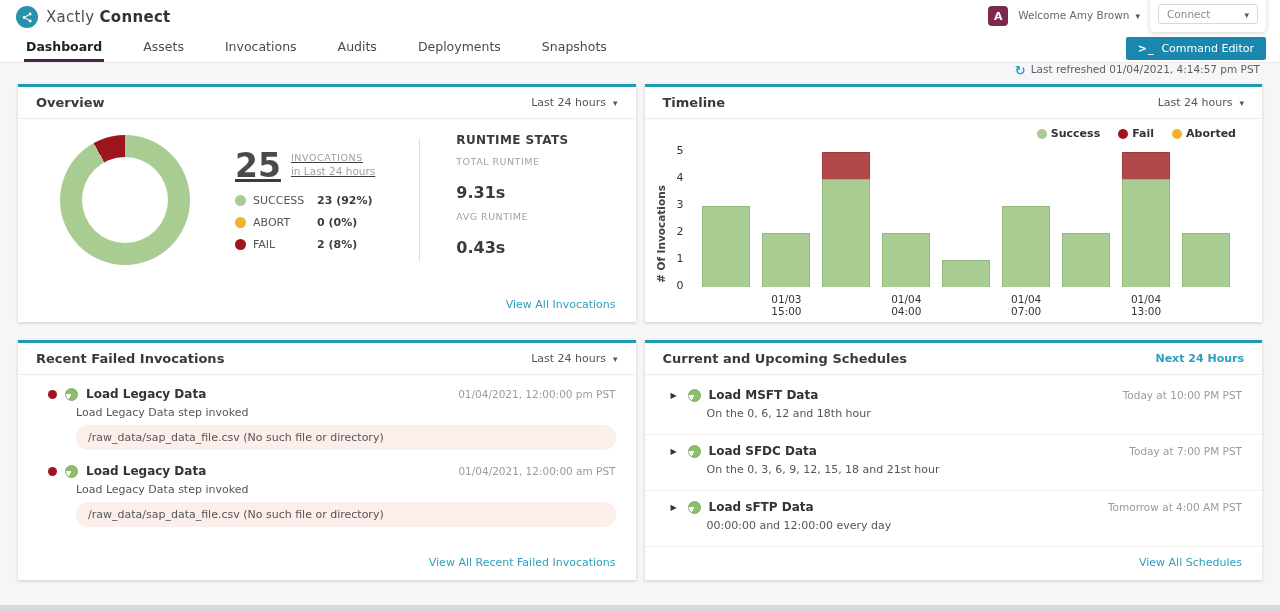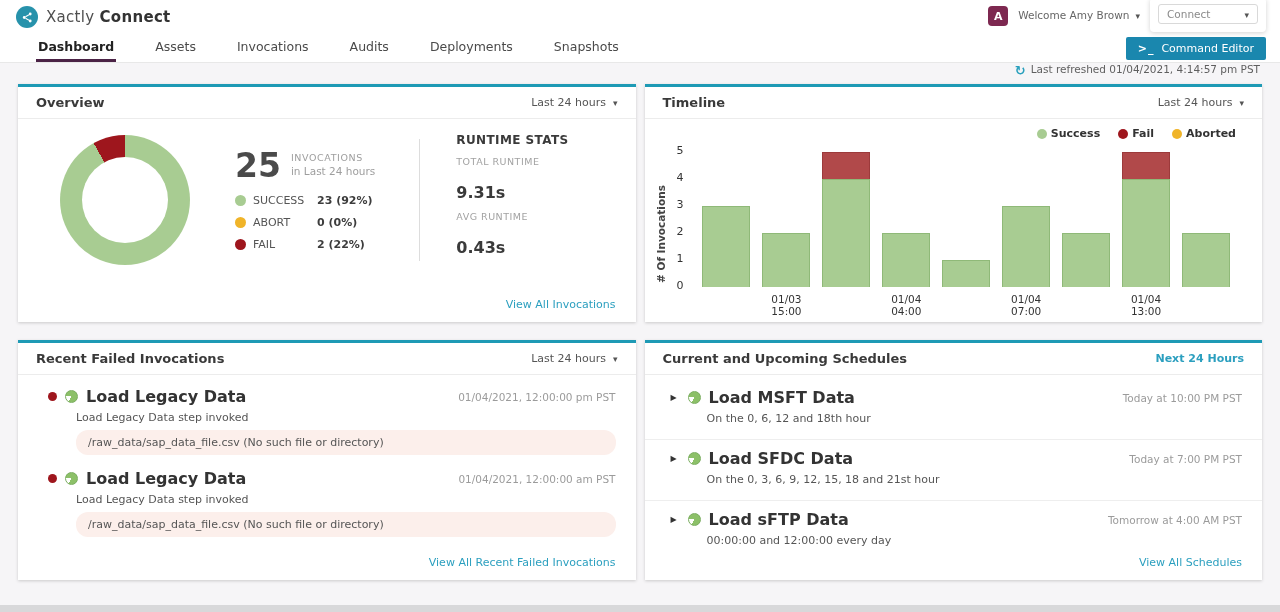--- a/index.html
+++ b/index.html
@@ -14,21 +14,21 @@
   .brand { font-size:15px; color:#4f4f4f; letter-spacing:.3px; }
   .brand b { color:#333; }
   .top-right { margin-left:auto; display:flex; align-items:flex-start; gap:10px; }
   .avatar { width:20px; height:20px; border-radius:4px; background:#7d2850; color:#fff; font-size:11px; font-weight:bold; display:flex; align-items:center; justify-content:center; margin-top:4px; }
   .welcome { font-size:10.5px; color:#666; display:flex; align-items:center; gap:6px; margin-top:7px; }
   .caret::after { content:"▾"; font-size:9px; color:#555; }
   .env-card { background:#fff; border-radius:4px; box-shadow:0 1px 5px rgba(0,0,0,.18); padding:6px 8px 8px; margin-top:-4px; }
   .env-select { width:100px; border:1px solid #d9d9d9; border-radius:3px; padding:3px 8px; font-size:10.5px; color:#8a8a8a; display:flex; align-items:center; justify-content:space-between; background:#fff; }
 
   
-  .navbar { height:29px; background:#fff; border-bottom:1px solid #e8e8e8; display:flex; align-items:stretch; padding:0 14px 0 36px; position:relative; z-index:2; }
+  .navbar { height:29px; background:#fff; border-bottom:1px solid #e8e8e8; display:flex; align-items:stretch; padding:0 14px 0 24px; position:relative; z-index:2; }
   .tabs { display:flex; gap:37px; }
   .tab { display:flex; align-items:center; font-size:12.5px; color:#4a4a4a; border-bottom:3px solid transparent; padding:0 2px; }
   .tab.active { font-weight:bold; color:#222; border-bottom-color:#4b2346; }
   .cmd-btn { margin-left:auto; align-self:center; background:#1a87ae; color:#fff; border:none; border-radius:2px; font-size:11px; padding:5px 12px; display:flex; gap:7px; align-items:center; font-family:inherit; }
   .cmd-icon { font-weight:bold; letter-spacing:1px; }
 
   
   .refresh-row { height:21px; display:flex; justify-content:flex-end; align-items:flex-start; gap:5px; padding:0 20px; font-size:10.5px; color:#5f5f5f; }
   .refresh-icon::before { content:"↻"; color:#2aa0bd; font-size:13px; font-weight:bold; }
 
@@ -42,21 +42,21 @@
   .panel-title { font-size:13px; font-weight:bold; color:#3a3a3a; }
   .range { font-size:11px; color:#555; display:flex; align-items:center; gap:7px; }
   .tlink { font-size:11px; color:#2b9fbf; text-decoration:none; }
   .panel-footer { padding:4px 20px 10px; text-align:right; margin-top:auto; }
 
   
   .ov-body { display:flex; align-items:center; padding:14px 0 0 42px; }
   .donut { width:130px; height:130px; border-radius:50%; position:relative; flex:0 0 auto; }
   .donut .hole { position:absolute; inset:22px; background:#fff; border-radius:50%; }
   .stats { margin-left:45px; }
-  .count-row { display:flex; gap:10px; margin-bottom:12px; }
+  .count-row { display:flex; gap:10px; margin-bottom:12px;text-decoration:underline; }
   .count { font-size:33px; font-weight:bold; color:#4a4a4a; line-height:1; }
   .count-caps { display:flex; flex-direction:column; gap:2px; padding-top:3px; }
   .cap1 { font-size:9.5px; color:#9e9e9e; letter-spacing:.6px; }
   .cap2 { font-size:10.5px; color:#9e9e9e; }
   .ov-legend { display:grid; grid-template-columns:18px 64px auto; row-gap:9px; align-items:center; font-size:11px; color:#555; }
   .dot { width:11px; height:11px; border-radius:50%; display:inline-block; }
   .leg-value { font-weight:bold; color:#3d3d3d; }
   .vdiv { width:1px; height:122px; background:#ddd; margin:0 36px 0 44px; }
   .rt-head { font-size:12px; font-weight:bold; color:#3a3a3a; letter-spacing:.4px; margin-bottom:9px; }
   .rt-label { font-size:9.5px; color:#a2a2a2; letter-spacing:.5px; }
@@ -82,21 +82,21 @@
   .list { flex:1; overflow:hidden; padding-top:4px; }
   .f-item { padding:8px 20px 6px 30px; }
   .s-item { padding:9px 20px 8px 26px; }
   .s-item + .s-item { border-top:1px solid #eee; }
   .item-head { display:flex; align-items:center; gap:8px; }
   .fail-dot { width:9px; height:9px; border-radius:50%; background:#9e161d; flex:0 0 auto; }
   .pipe-icon { width:13px; height:13px; border-radius:50%; flex:0 0 auto;
     background:conic-gradient(from 210deg,#ffffff 0 70deg,#8cc068 70deg 360deg); border:1px solid #7aad5f; }
   .expand-caret { font-size:8px; color:#333; width:9px; }
   .expand-caret::before { content:"▶"; }
-  .item-name { font-size:16px; font-weight:bold; color:#333; }
+  .item-name { font-size:12px; font-weight:bold; color:#333; }
   .item-time { margin-left:auto; font-size:10.5px; color:#9b9b9b; }
   .item-desc { font-size:11px; color:#555; margin:5px 0 6px 28px; }
   .s-desc { margin-left:36px; }
   .error-box { margin-left:28px; background:#fcefeb; border-radius:12px; padding:6px 12px; font-size:11px; color:#555; }
   .bold-link { font-weight:bold; }
 
   .bottom-strip { position:absolute; left:0; right:0; bottom:0; height:7px; background:#d8d8da; }
 </style>
 </head>
 <body>
@@ -178,21 +178,21 @@
             </div>
             <div class="ov-legend" data-interactable="false">
                 <span class="dot" data-interactable="false" style="background: rgb(168, 204, 146);"></span>
                 <span class="leg-label" data-interactable="false">SUCCESS</span>
                 <span class="leg-value" data-interactable="false">23 (92%)</span>
                 <span class="dot" data-interactable="false" style="background: rgb(240, 180, 41);"></span>
                 <span class="leg-label" data-interactable="false">ABORT</span>
                 <span class="leg-value" data-interactable="false">0 (0%)</span>
                 <span class="dot" data-interactable="false" style="background: rgb(158, 22, 29);"></span>
                 <span class="leg-label" data-interactable="false">FAIL</span>
-                <span class="leg-value" data-interactable="false">2 (22%)</span>
+                <span class="leg-value" data-interactable="false">2 (8%)</span>
               </div>
           </div>
           <div class="vdiv" data-interactable="false"></div>
           <div class="runtime" data-interactable="false">
             <div class="rt-head" data-interactable="false">RUNTIME STATS</div>
             <div class="rt-label" data-interactable="false">TOTAL RUNTIME</div>
             <div class="rt-value" data-interactable="false">9.31s</div>
             <div class="rt-label" data-interactable="false">AVG RUNTIME</div>
             <div class="rt-value" data-interactable="false">0.43s</div>
           </div>

